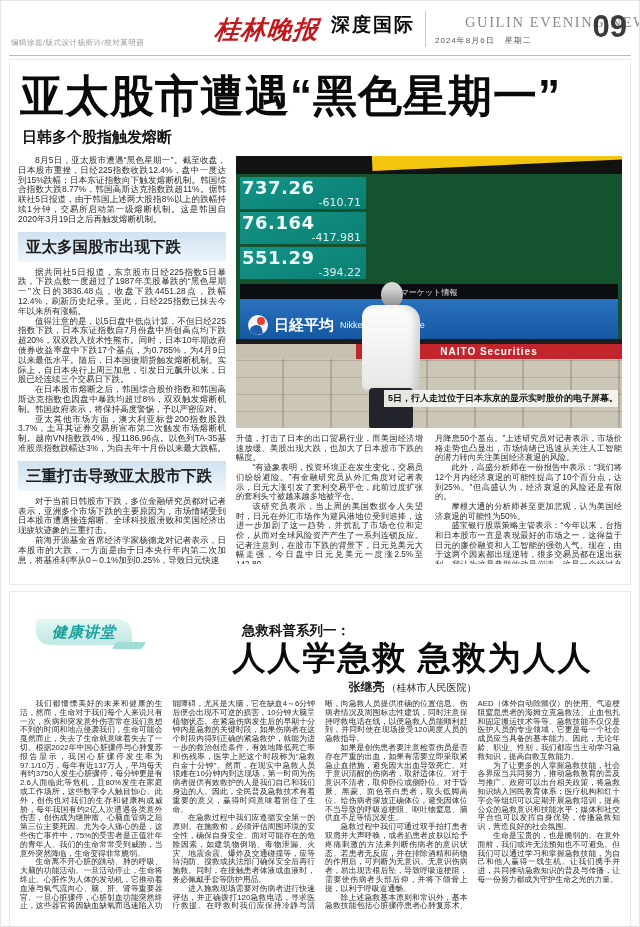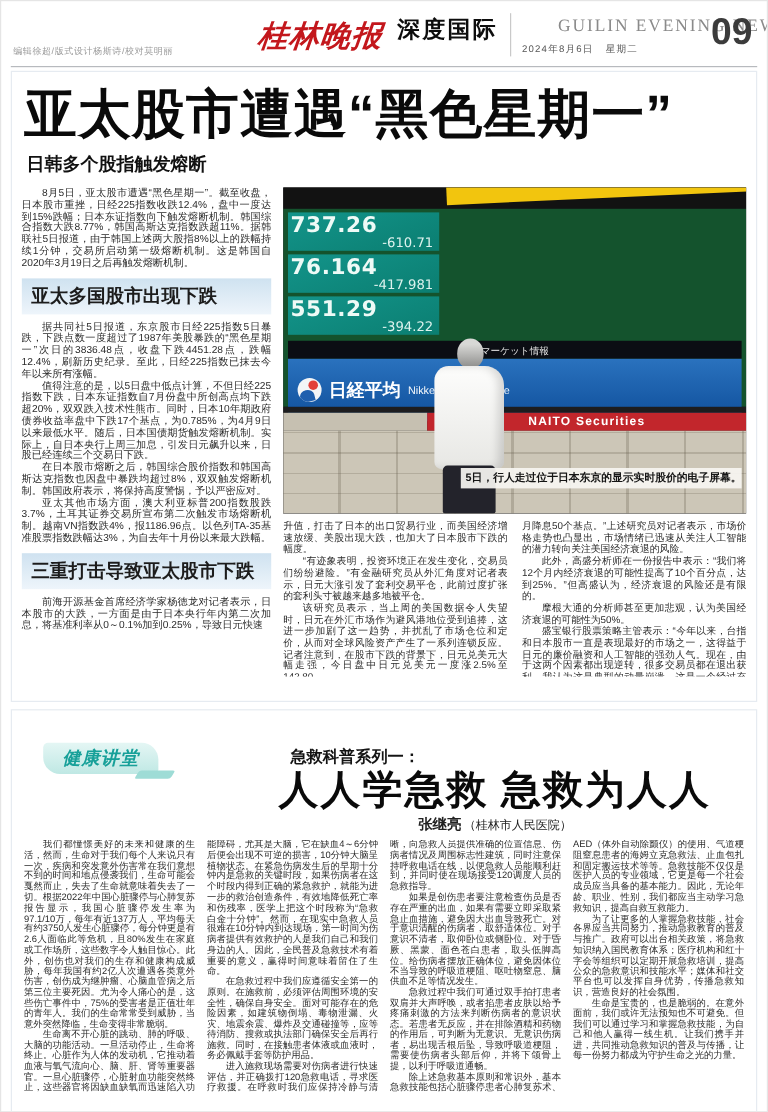--- a/index.html
+++ b/index.html
@@ -127,20 +127,21 @@
 
     <div class="article-cols">
       <div class="col-left">
         <p class="b indent">8月5日，亚太股市遭遇“黑色星期一”。截至收盘，日本股市重挫，日经225指数收跌12.4%，盘中一度达到15%跌幅；日本东证指数向下触发熔断机制。韩国综合指数大跌8.77%，韩国高斯达克指数跌超11%。据韩联社5日报道，由于韩国上述两大股指8%以上的跌幅持续1分钟，交易所启动第一级熔断机制。这是韩国自2020年3月19日之后再触发熔断机制。</p>
         <div class="sec-head">亚太多国股市出现下跌</div>
         <p class="b indent">据共同社5日报道，东京股市日经225指数5日暴跌，下跌点数一度超过了1987年美股暴跌的“黑色星期一”次日的3836.48点，收盘下跌4451.28点，跌幅12.4%，刷新历史纪录。至此，日经225指数已抹去今年以来所有涨幅。</p>
         <p class="b indent">值得注意的是，以5日盘中低点计算，不但日经225指数下跌，日本东证指数自7月份盘中所创高点均下跌超20%，双双跌入技术性熊市。同时，日本10年期政府债券收益率盘中下跌17个基点，为0.785%，为4月9日以来最低水平。随后，日本国债期货触发熔断机制。实际上，自日本央行上周三加息，引发日元飙升以来，日股已经连续三个交易日下跌。</p>
         <p class="b indent">在日本股市熔断之后，韩国综合股价指数和韩国高斯达克指数也因盘中暴跌均超过8%，双双触发熔断机制。韩国政府表示，将保持高度警惕，予以严密应对。</p>
         <p class="b indent">亚太其他市场方面，澳大利亚标普200指数股跌3.7%，土耳其证券交易所宣布第二次触发市场熔断机制。越南VN指数跌4%，报1186.96点。以色列TA-35基准股票指数跌幅达3%，为自去年十月份以来最大跌幅。</p>
         <div class="sec-head">三重打击导致亚太股市下跌</div>
+        <p class="b indent">对于当前日韩股市下跌，多位金融研究员都对记者表示，亚洲多个市场下跌的主要原因为，市场情绪受到日本股市遭遇接连熔断、全球科技股溃败和美国经济出现疲软迹象的三重打击。</p>
         <p class="b indent">前海开源基金首席经济学家杨德龙对记者表示，日本股市的大跌，一方面是由于日本央行年内第二次加息，将基准利率从0～0.1%加到0.25%，导致日元快速</p>
       </div>
 
       <div class="col-right">
 
         <figure class="photo">
           <div class="top-dark">
             <div class="yellow-stripe"></div>
           </div>
           <div class="board">

